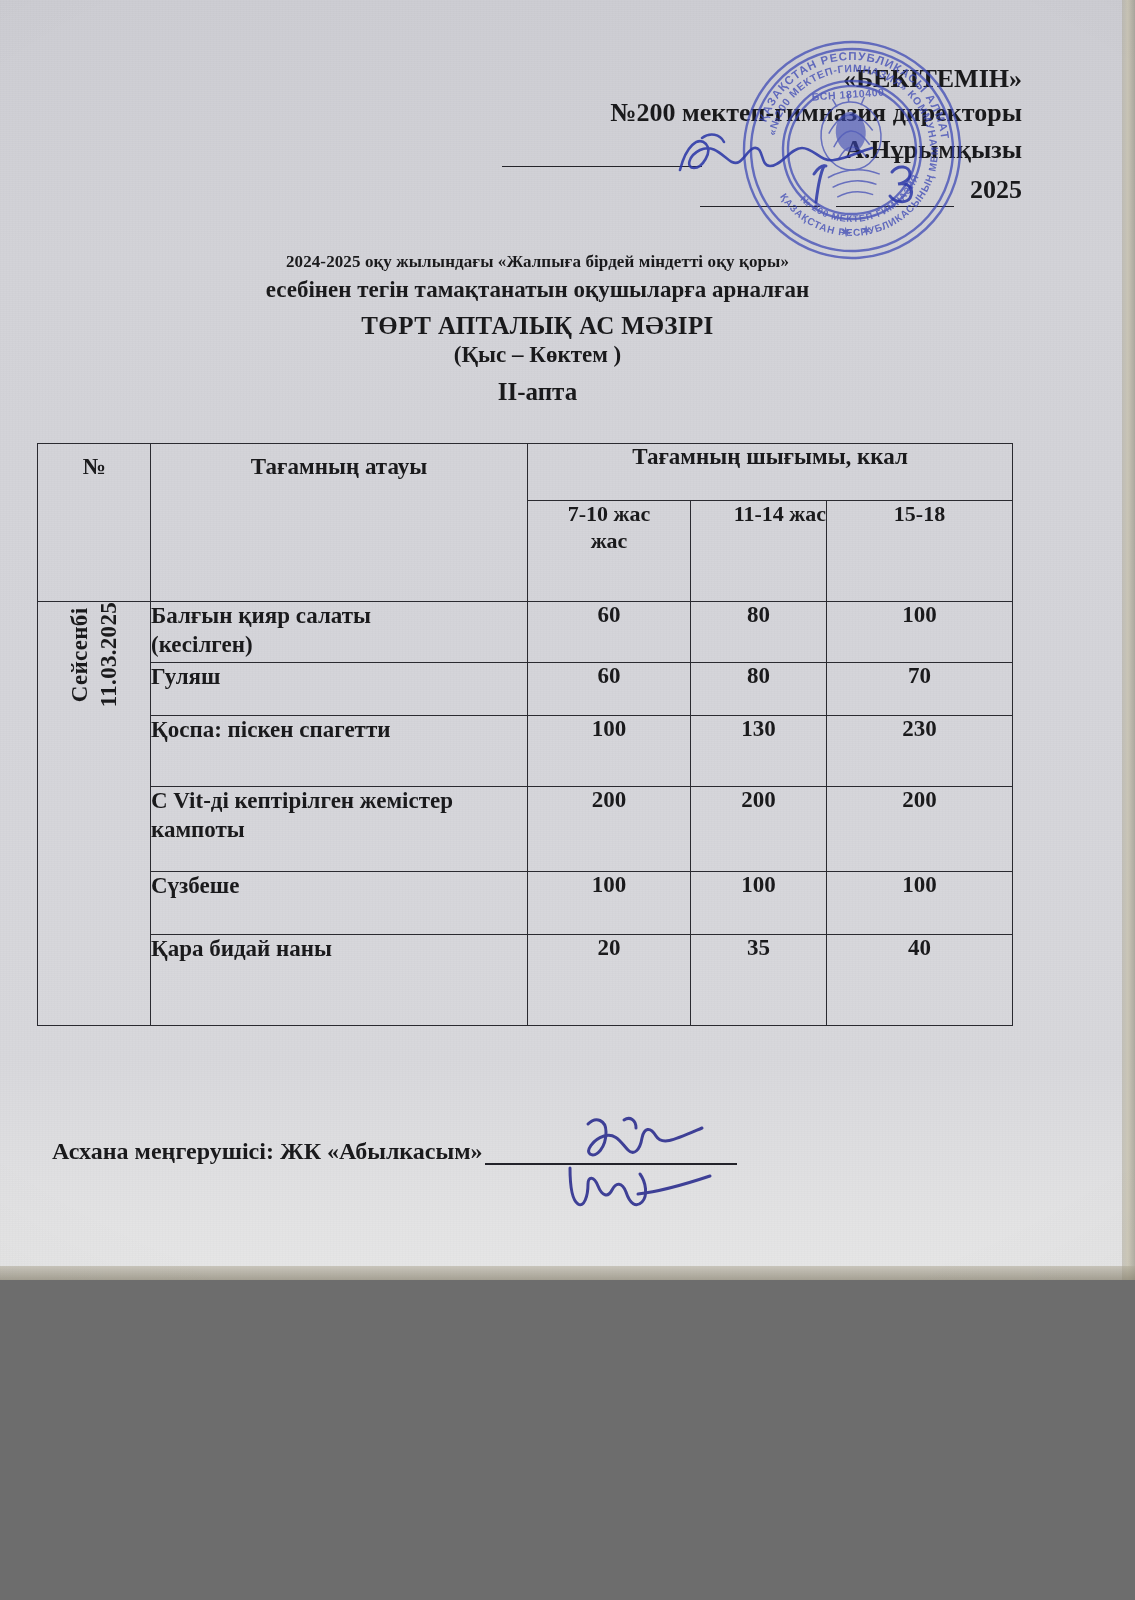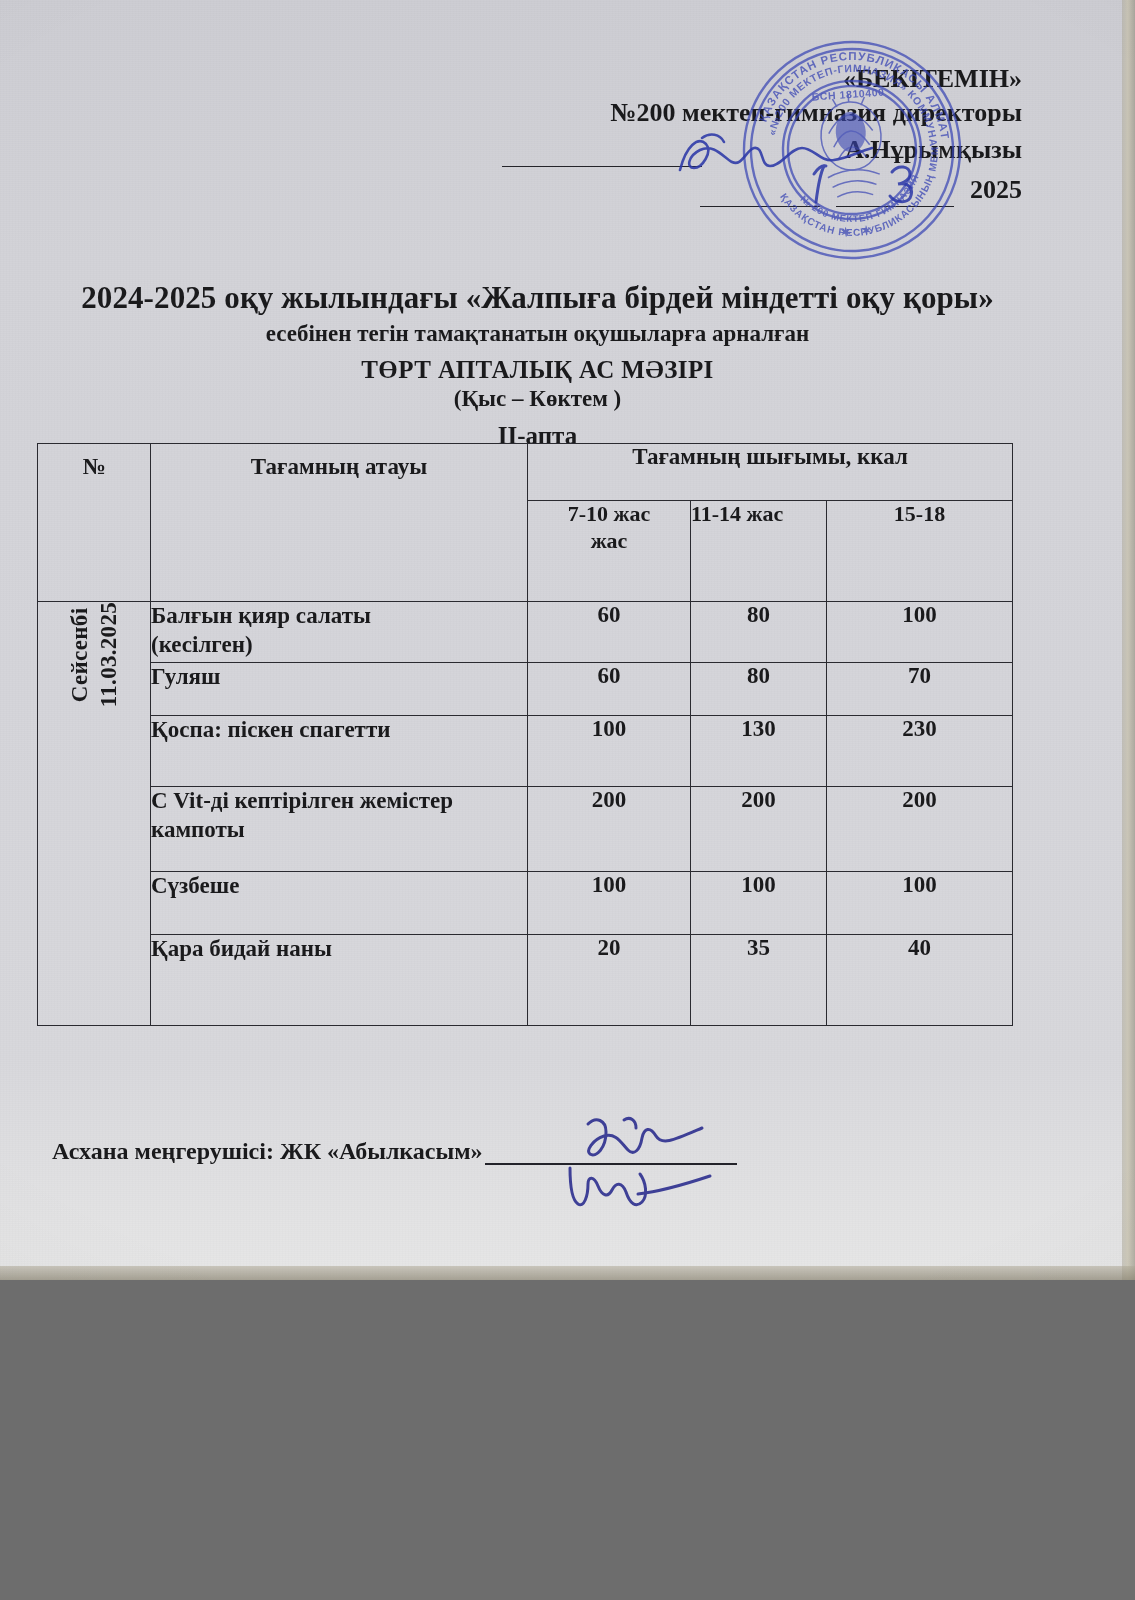--- a/index.html
+++ b/index.html
@@ -117,21 +117,21 @@
 
   
   #title-block {
     top: 252px;
     left: 0;
     width: 1075px;
     text-align: center;
     font-weight: bold;
     z-index: 3;
   }
-  #title-block .t1 { font-size: 31px; letter-spacing: .1px; margin-top: 28px; }
+  #title-block .t1 { font-size: 17px; letter-spacing: .1px; }
   #title-block .t2 { font-size: 23px; margin-top: 5px; }
   #title-block .t3 { font-size: 25px; margin-top: 9px; letter-spacing: .4px; }
   #title-block .t4 { font-size: 23px; margin-top: 2px; }
   #title-block .t5 { font-size: 25px; margin-top: 10px; }
 
   
   #menu-table {
     top: 443px;
     left: 37px;
     width: 975px;
@@ -156,21 +156,21 @@
     font-size: 23px;
     padding: 8px 4px;
   }
   .hdr-sub {
     font-size: 22px;
     padding: 12px 0 0 10px;
     text-align: center;
     vertical-align: top;
     line-height: 1.22;
   }
-  .hdr-sub.ctr  { text-align: left; padding-left: 0; font-family: Liberation Serif, serif; }
+  .hdr-sub.ctr  { text-align: right; padding-left: 0; font-family: Liberation Serif, serif; }
   .hdr-sub.ctr2 { text-align: center; padding-left: 0; margin-top: 6px; }
   td.daycell {
     text-align: center;
     vertical-align: middle;
     padding: 0;
   }
   .day-rot {
     display: inline-block;
     writing-mode: vertical-rl;
     transform: rotate(180deg);

